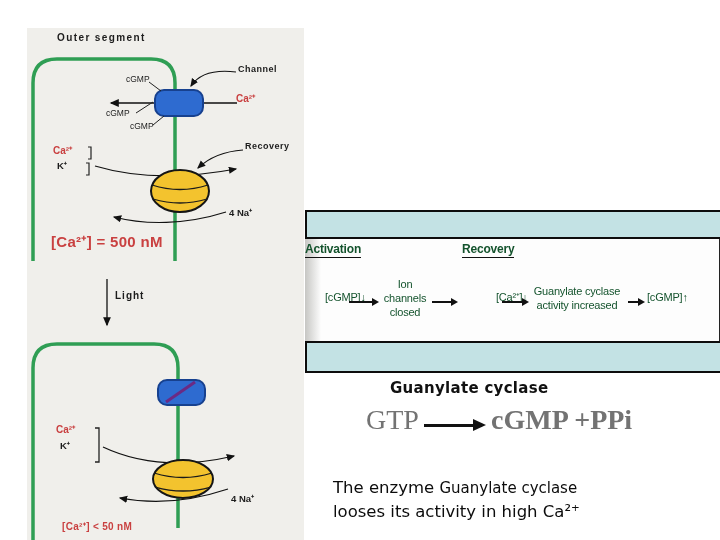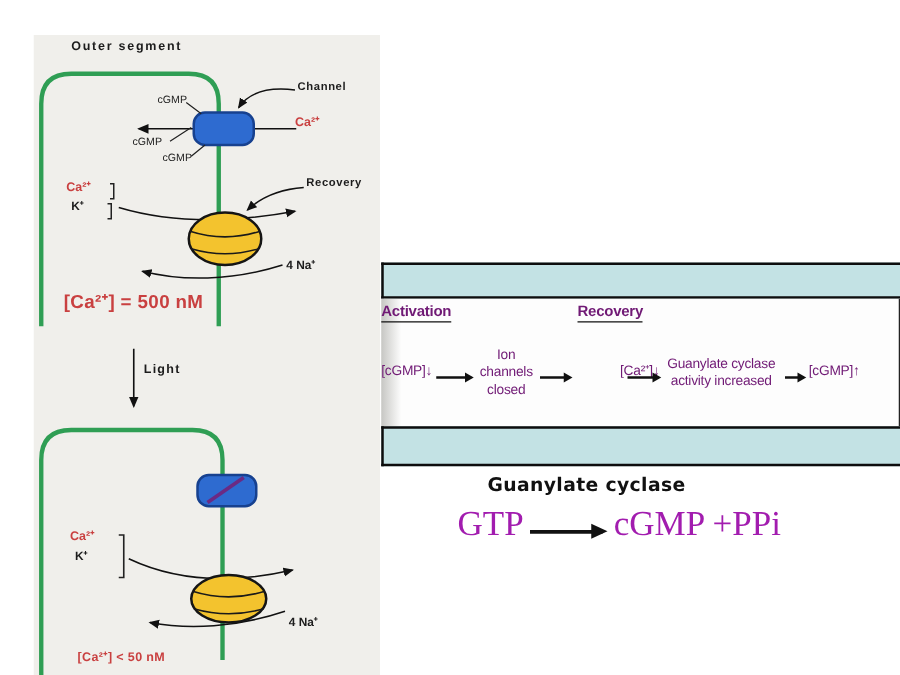--- a/index.html
+++ b/index.html
@@ -27,39 +27,39 @@
   
   .figure{position:absolute;left:305px;top:186px;width:415px;height:163px;}
   .band{position:absolute;left:0;width:100%;background:#c3e2e4;box-sizing:border-box;
         border-top:2px solid #0d0d0d;border-bottom:2px solid #0d0d0d;border-left:2px solid #0d0d0d;}
   .band-top{top:0;height:29px;}
   .band-bottom{top:131px;height:32px;}
   .fig-body{position:absolute;left:0;top:29px;width:100%;height:102px;background:#fdfdfd;
             box-sizing:border-box;border-right:1.5px solid #222;}
   .smudge{position:absolute;left:0;top:0;width:16px;height:100%;
           background:linear-gradient(90deg,#b4b4b0,rgba(245,245,243,0));opacity:.75;}
-  .fig-body .t{color:#701a75;letter-spacing:-.2px;}
+  .fig-body .t{color:#14532d;letter-spacing:-.2px;}
   .fhead{font-size:12px;font-weight:700;border-bottom:1.5px solid #111;padding-bottom:1px;}
   .fh-act{left:0px;top:4px;}  .fh-rec{left:157px;top:4px;}
   .fitem{font-size:11px;font-weight:500;}
-  .f-cgmpdn{left:0px;top:53px;}
+  .f-cgmpdn{left:0px;top:53px;padding-left:20px;}
   .f-ion{left:74px;top:38px;width:52px;text-align:center;line-height:14px;}
   .f-cadn{left:155px;top:53px;padding-left:36px;}
   .f-gc{left:224px;top:45px;width:96px;text-align:center;line-height:14px;}
   .f-cgmpup{left:342px;top:53px;text-align:right;}
   .harrow{position:absolute;height:1.5px;background:#111;}
   .harrow::after{content:"";position:absolute;right:-2px;top:-3.2px;width:0;height:0;
                  border-left:7px solid #111;border-top:4px solid transparent;border-bottom:4px solid transparent;}
   .a1{left:44px;top:62px;width:28px;} .a2{left:127px;top:62px;width:24px;}
   .a3{left:197px;top:62px;width:25px;} .a4{left:323px;top:62px;width:15px;}
   
   .rx-head{left:390px;top:357px;font-family:"DejaVu Sans",sans-serif;font-size:15px;font-weight:700;letter-spacing:.3px;color:#111;}
-  .serif{font-family:"Liberation Serif",serif;font-size:28px;color:#a21caf;}
+  .serif{font-family:"Liberation Serif",serif;font-size:28px;color:#737373;}
   .rx-sub{left:366px;top:381px;}
-  .rx-prod{left:491px;top:381px;}
+  .rx-prod{left:491px;top:381px;font-weight:bold;}
   .rx-arrow{position:absolute;left:424px;top:400px;width:58px;height:3px;background:#111;}
   .rx-arrow::after{content:"";position:absolute;right:-4px;top:-5px;width:0;height:0;
                    border-left:13px solid #111;border-top:6.5px solid transparent;border-bottom:6.5px solid transparent;}
   
   .caption{position:absolute;left:333px;top:452px;font-family:"DejaVu Sans",sans-serif;
            color:#0c0c0c;font-size:16.5px;line-height:23px;font-weight:500;}
   .caption .enzyme-inline{font-size:15px;}
 </style>
 </head>
 <body>
@@ -154,15 +154,17 @@
     </div>
     <div class="band band-bottom"></div>
   </div>
 
   <span class="t rx-head">Guanylate cyclase</span>
   <span class="t serif rx-sub">GTP</span>
   <div class="rx-arrow"></div>
   <span class="t serif rx-prod">cGMP +PPi</span>
 
   <div class="caption">
+    <div><span>The enzyme </span><span class="enzyme-inline">Guanylate cyclase</span></div>
+    <div>looses its activity in high Ca²⁺</div>
   </div>
 
 </div>
 
 </body></html>

